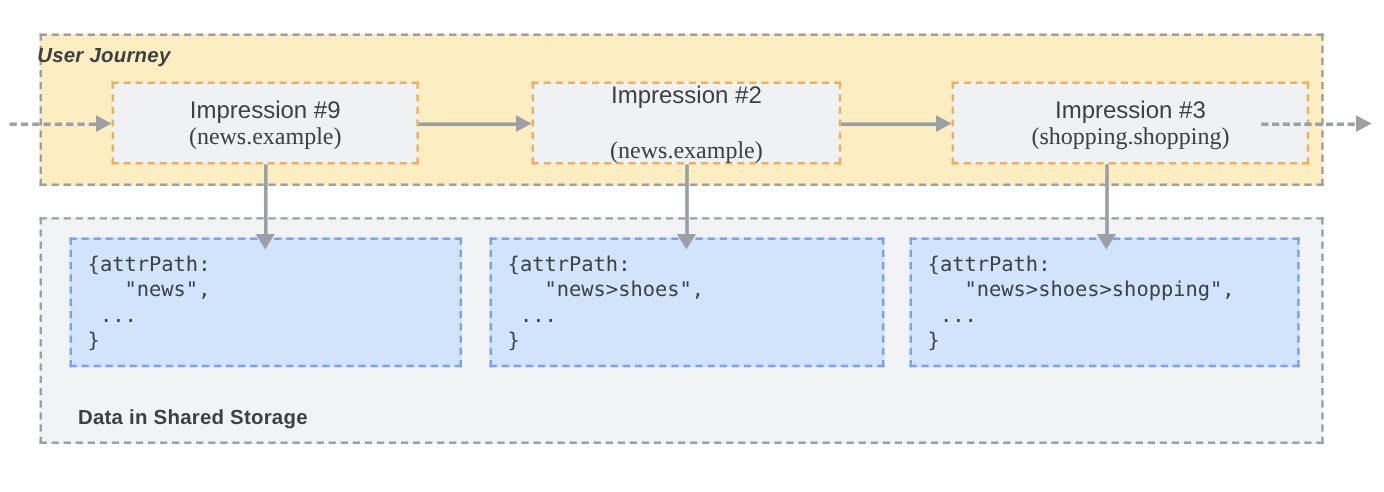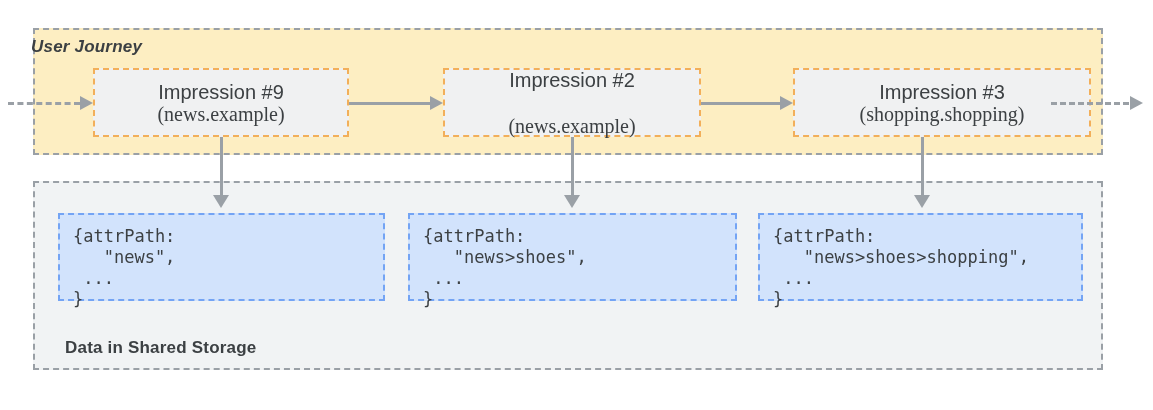--- a/index.html
+++ b/index.html
@@ -43,21 +43,21 @@
     display:flex; flex-direction:column; align-items:center; justify-content:center;
     color:var(--text); text-align:center;
   }
   .impression .imp-title { font-size:20px; line-height:24px; }
   .impression .imp-sub   { font-size:20px; line-height:21px;font-family:Liberation Serif, serif; }
   .imp-1 { left:93px;  width:256px; }
   .imp-2 { left:443px; width:258px;gap:24px; }
   .imp-3 { left:793px; width:298px; }
 
   .code-box {
-    position:absolute; top:213px; height:88px;
+    position:absolute; top:198px; height:108px;
     background:var(--code-box-bg);
     border:2px dashed var(--code-box-border);
   }
   .code-1 { left:58px;  width:327px; }
   .code-2 { left:408px; width:329px; }
   .code-3 { left:758px; width:325px; }
   .code-box pre {
     font-family:"DejaVu Sans Mono", monospace;
     font-size:17px; line-height:21px; color:var(--text);
     white-space:pre; padding:11px 0 0 13px;

